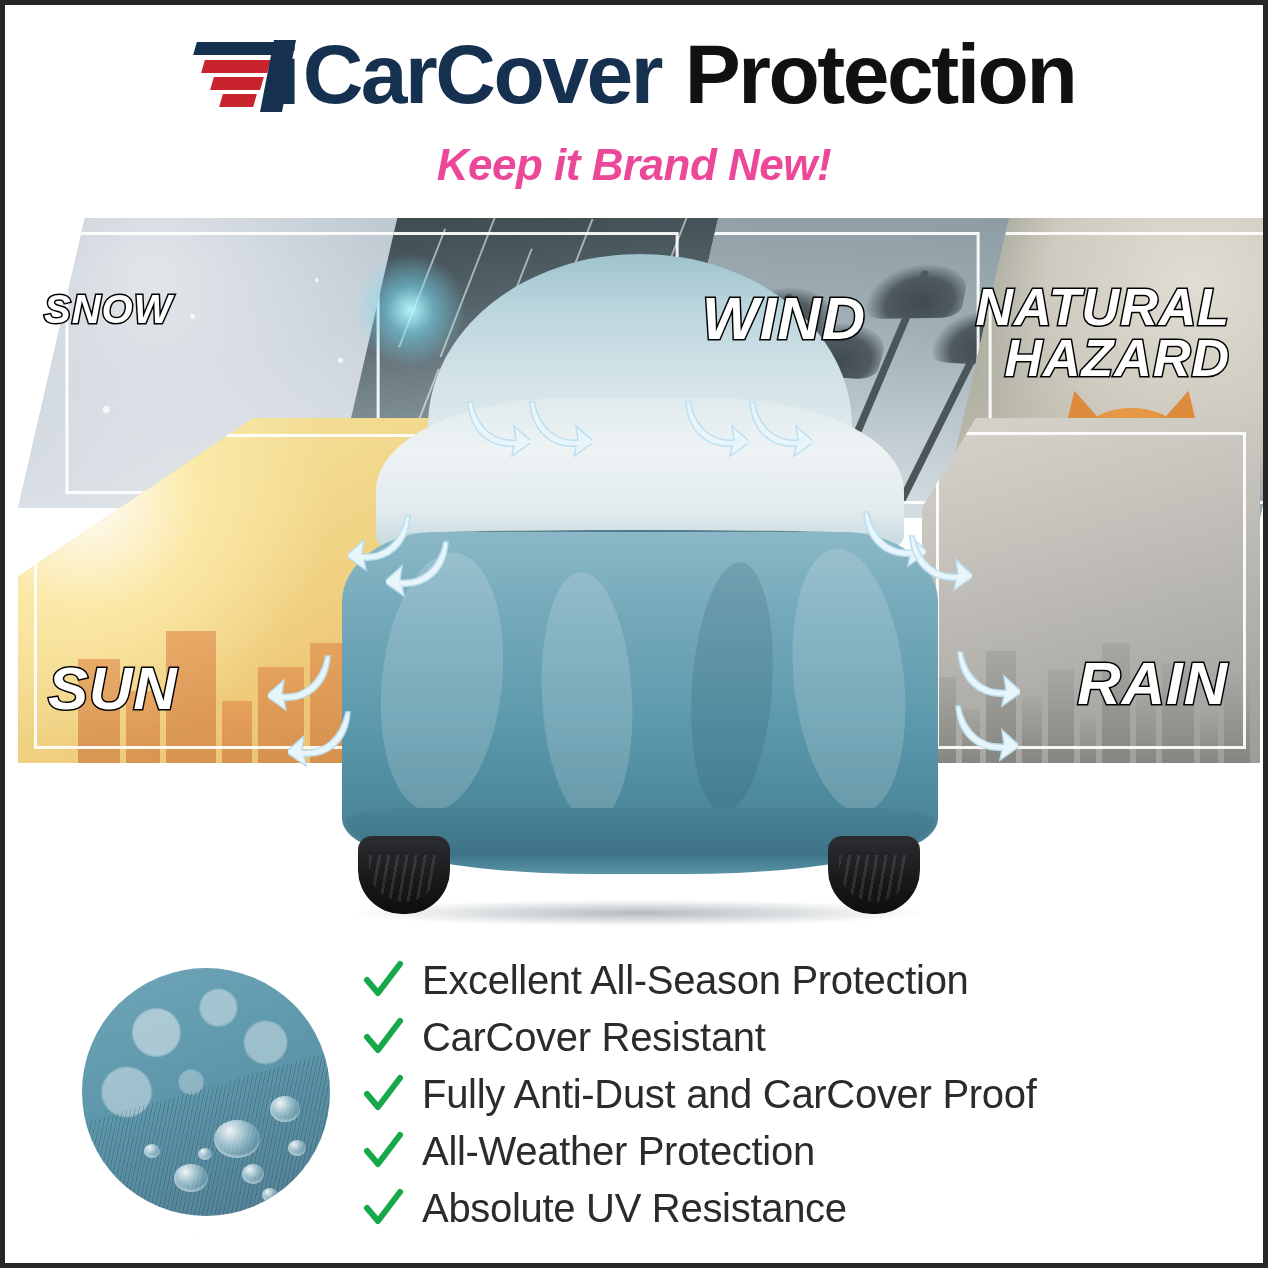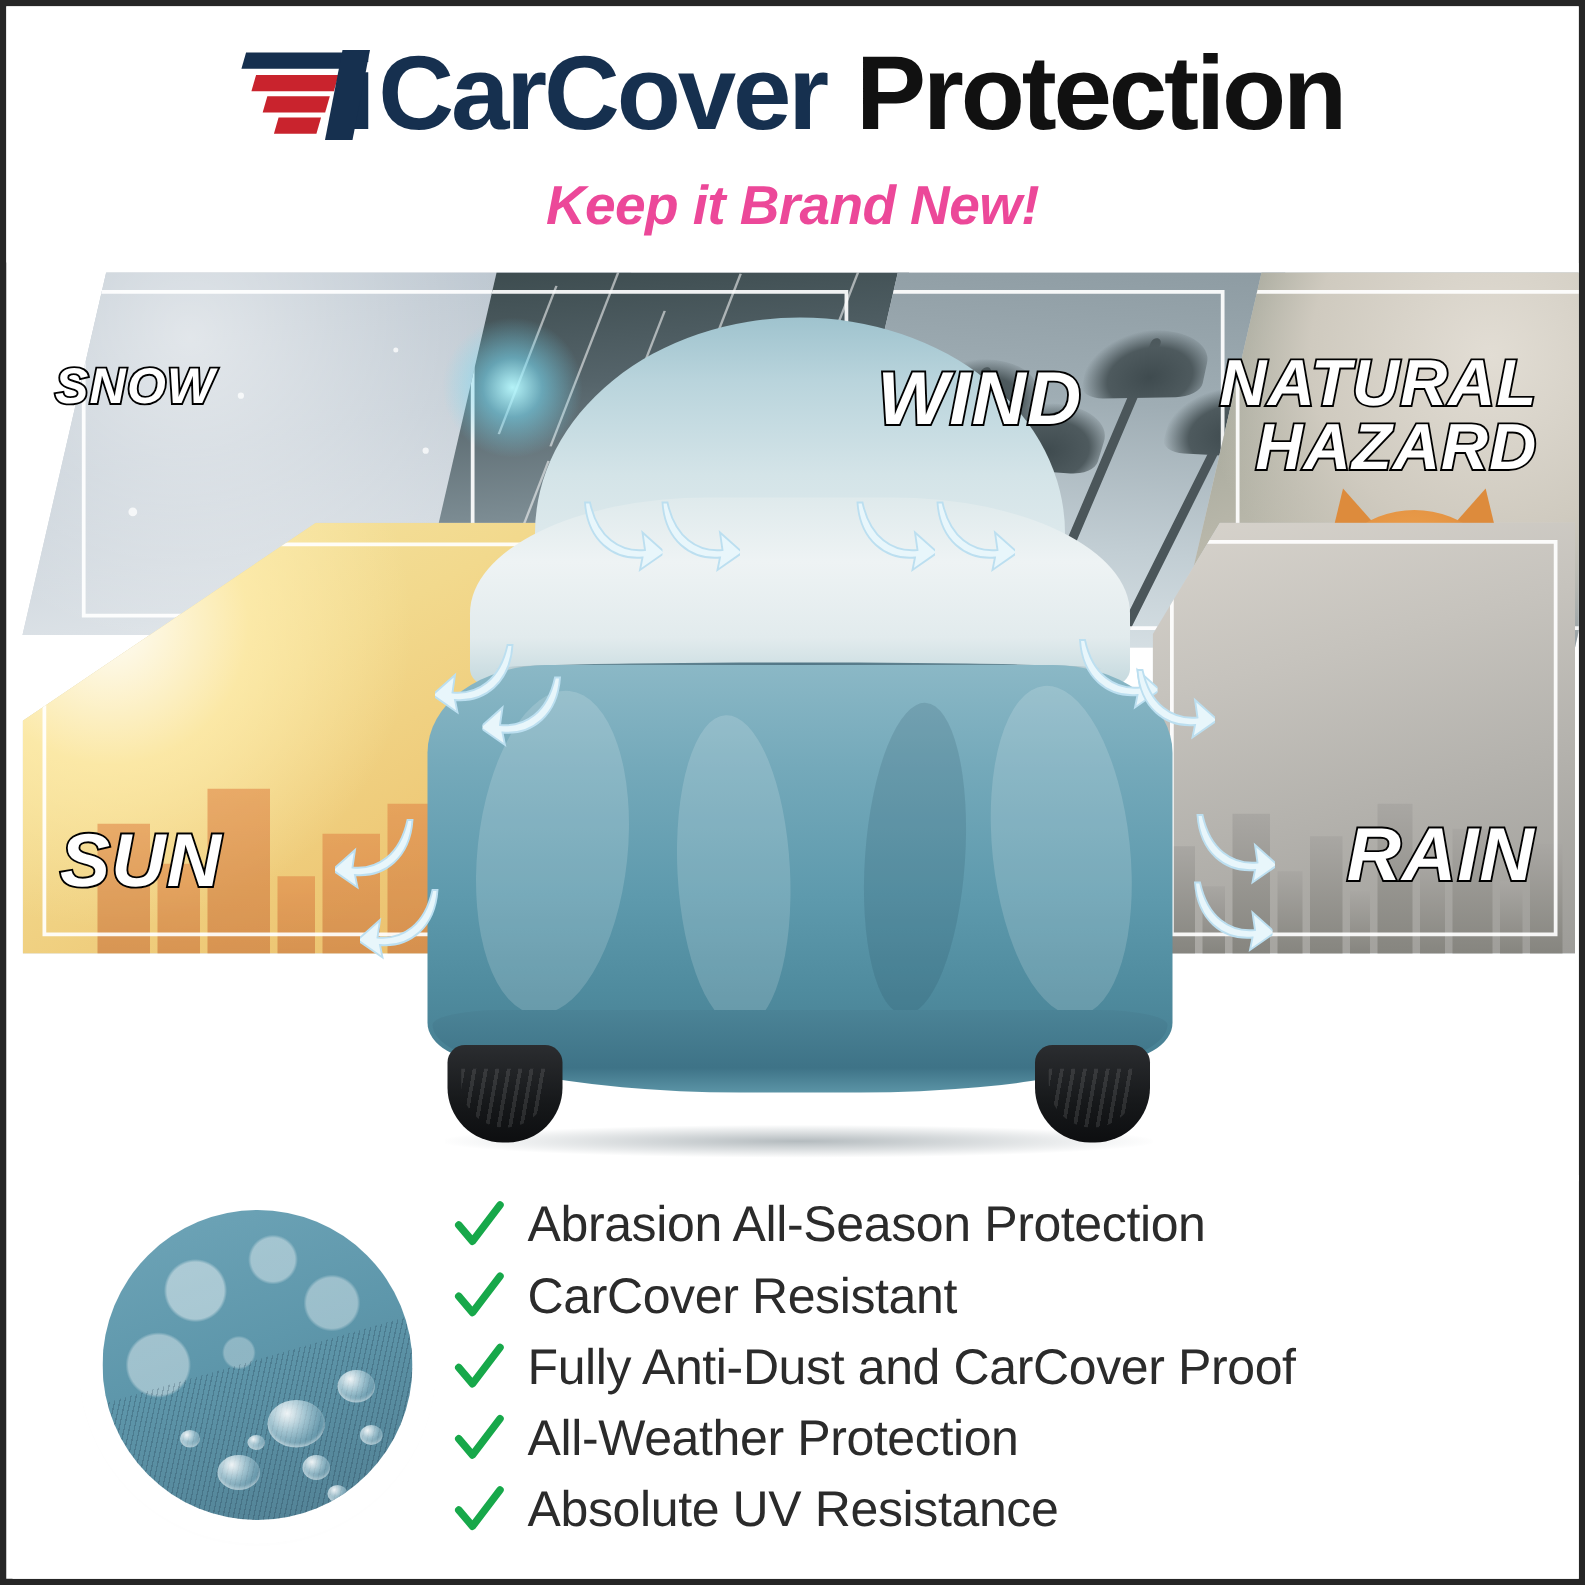--- a/index.html
+++ b/index.html
@@ -585,21 +585,21 @@
       </div>
     </div>
 
     <div class="features">
       <div class="feat">
         <span class="tick">
           <svg viewBox="0 0 42 42">
               <path d="M5 20 L16 33 L38 4" fill="none" stroke="#17a84a" stroke-width="6" stroke-linecap="round" stroke-linejoin="round"></path>
             </svg>
         </span>
-        <span class="txt">Abrasion All-Season Protection</span>
+        <span class="txt">Excellent All-Season Protection</span>
       </div>
       <div class="feat">
         <span class="tick">
           <svg viewBox="0 0 42 42">
               <path d="M5 20 L16 33 L38 4" fill="none" stroke="#17a84a" stroke-width="6" stroke-linecap="round" stroke-linejoin="round"></path>
             </svg>
         </span>
         <span class="txt">CarCover Resistant</span>
       </div>
       <div class="feat">

